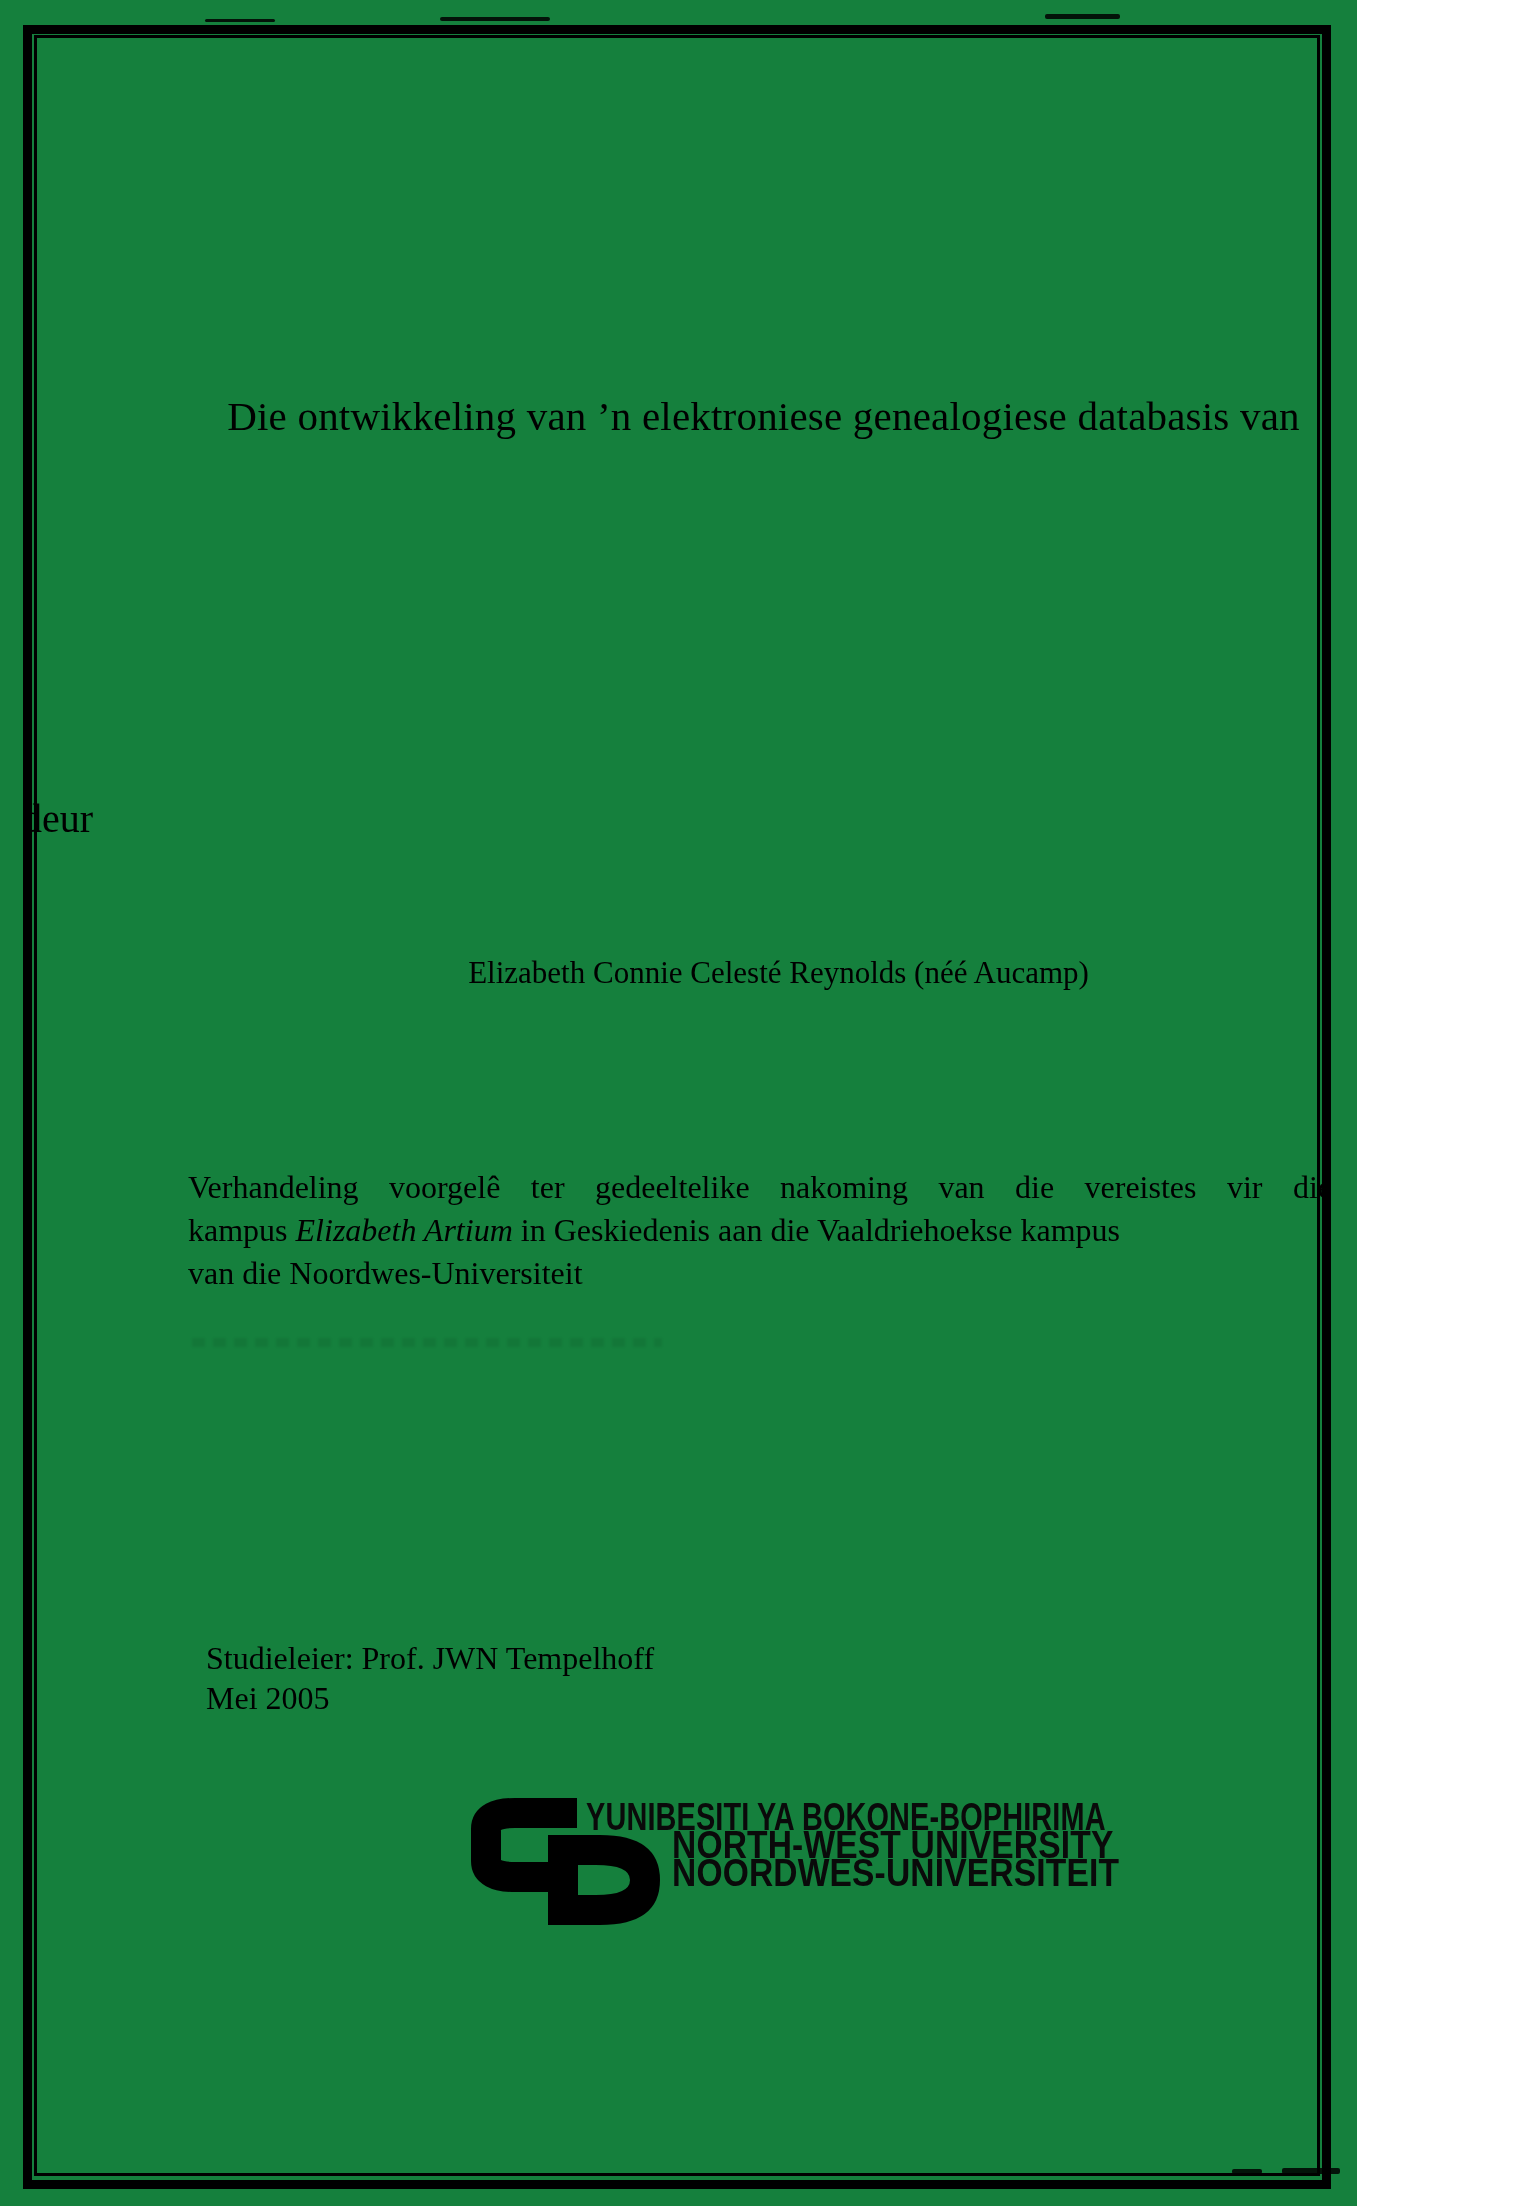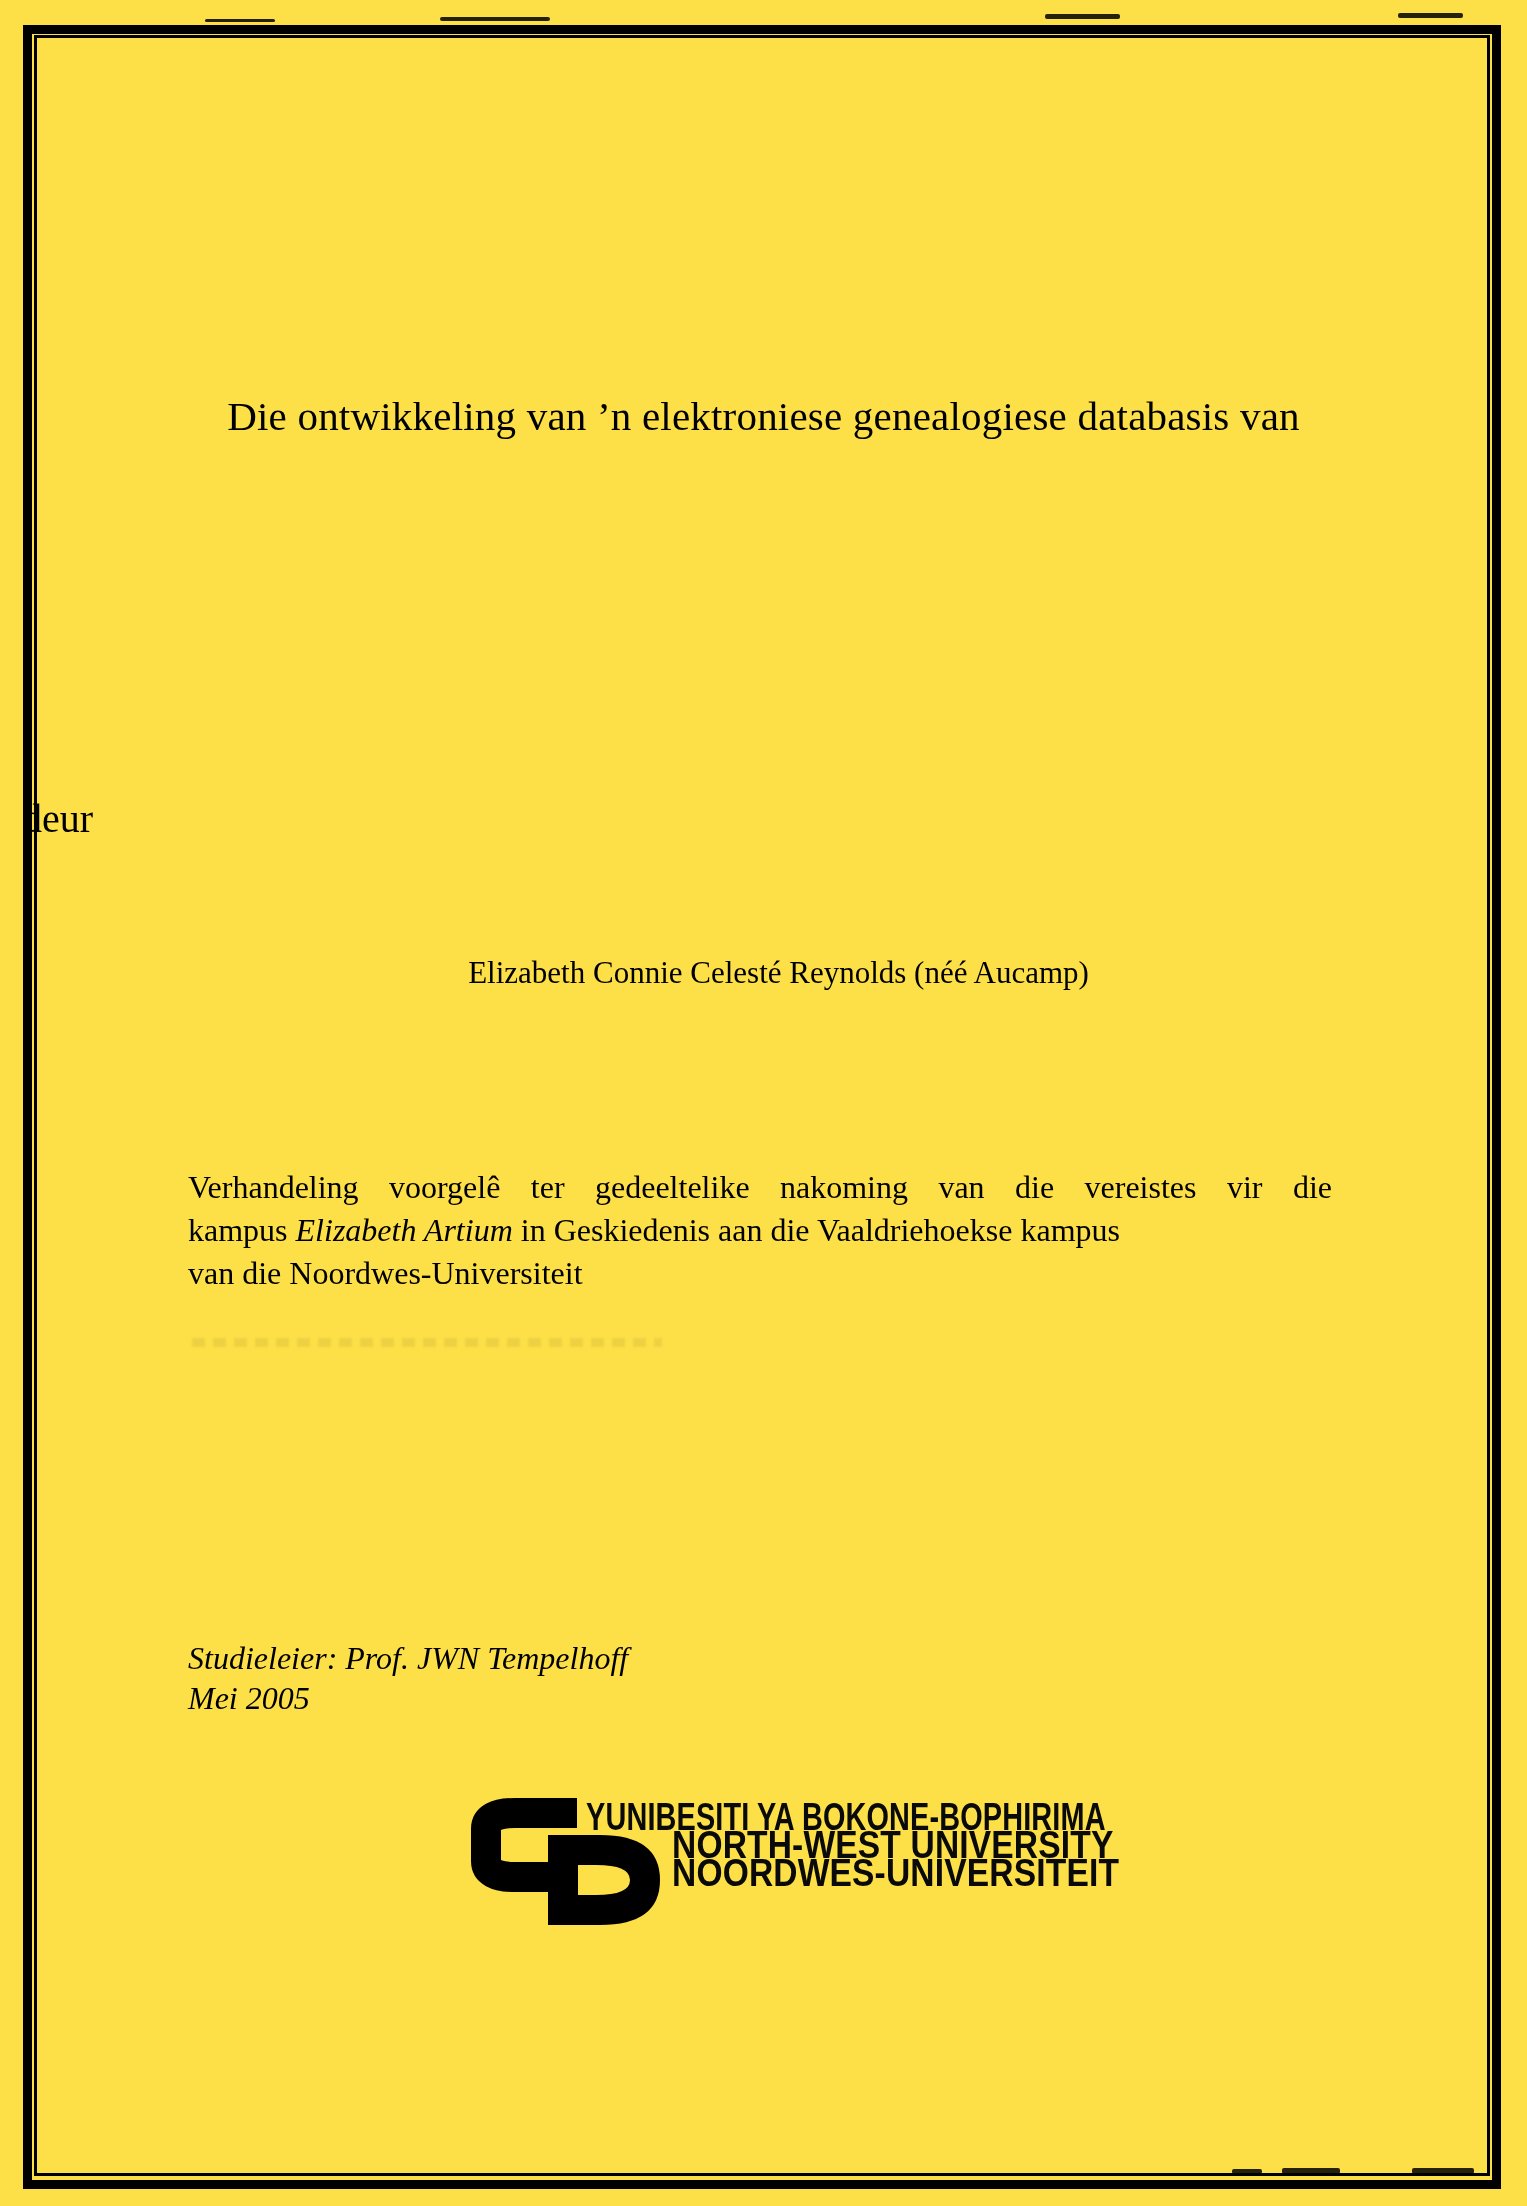--- a/index.html
+++ b/index.html
@@ -1,20 +1,20 @@
 <!DOCTYPE html>
 <html><head>
 <meta charset="utf-8">
 <style>
   html, body { margin: 0; padding: 0; background: #ffffff; }
   .page {
     position: relative;
-    width: 1527px;
+    width: 1357px;
     height: 2206px;
-    background: #fde047;
+    background: #15803d;
     color: #000;
     font-family: "Liberation Serif", "DejaVu Serif", serif;
     overflow: hidden;
   }
   
   .border-outer {
     position: absolute;
     left: 23px; top: 25px; right: 26px; bottom: 17px;
     border: 9px solid #000;
   }
@@ -59,24 +59,23 @@
   .statement {
     position: absolute;
     top: 1166px; left: 188px; width: 1144px;
     font-size: 32px;
     line-height: 43px;
   }
   .statement .just { text-align: justify; text-align-last: justify; white-space: normal; }
   .statement .it { font-style: italic; }
   .supervisor-block {
     position: absolute;
-    top: 1638px; left: 188px; width: 900px;
+    top: 1638px; left: 206px; width: 900px;
     font-size: 32px;
     line-height: 40px;
-    font-style: italic;
   }
   .logo-mark { position: absolute; left: 470px; top: 1797px; width: 190px; height: 129px; }
   .logo-text {
     position: absolute;
     left: 586px; top: 1803px;
     font-family: "Liberation Sans", "DejaVu Sans", sans-serif;
     font-weight: 700;
     font-size: 39px;
     line-height: 28px;
     letter-spacing: .2px;

